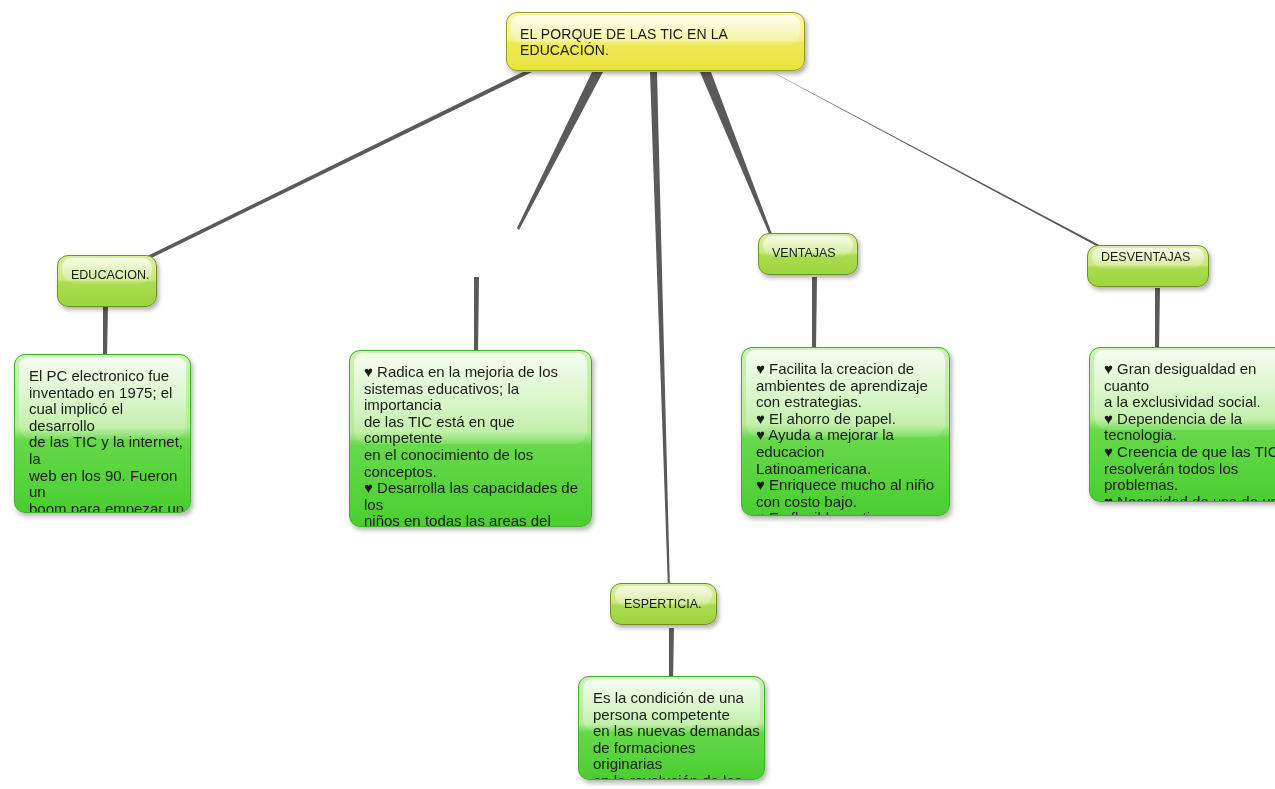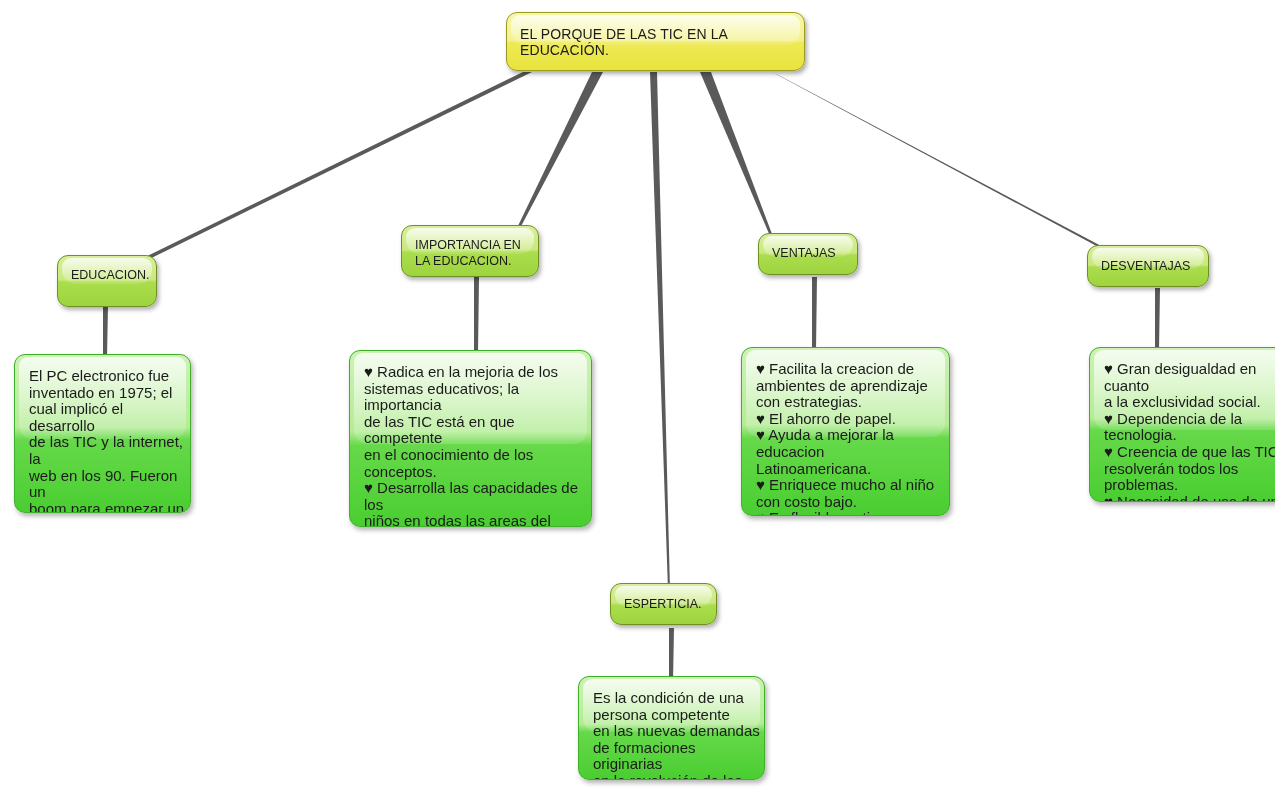--- a/index.html
+++ b/index.html
@@ -140,26 +140,20 @@
 inventado en 1975; el
 cual implicó el desarrollo
 de las TIC y la internet, la
 web en los 90. Fueron un
 boom para empezar un
 desarrollo tecnologico en
 la educación.</div>
     </div>
   </div>
 
-  <div class="node node-head" style="left:401px; top:225px; width:138px; height:52px;">
-    <div class="inner">
-      <div class="label">IMPORTANCIA EN
-LA EDUCACION.</div>
-    </div>
-  </div>
   <div class="node node-body" style="left:349px; top:350px; width:243px; height:177px;">
     <div class="inner">
       <div class="label">♥ Radica en la mejoria de los
 sistemas educativos; la importancia
 de las TIC está en que competente
 en el conocimiento de los conceptos.
 ♥ Desarrolla las capacidades de los
 niños en todas las areas del saber.
 ♥ Los jovenes pueden llevar con el
 tiempo una vida personal productiva
@@ -196,21 +190,21 @@
 ♥ Ayuda a mejorar la educacion
 Latinoamericana.
 ♥ Enriquece mucho al niño
 con costo bajo.
 ♥ Es flexible en tiempo y conoc.</div>
     </div>
   </div>
 
   <div class="node node-head" style="left:1087px; top:245px; width:122px; height:42px;">
     <div class="inner">
-      <div class="label" style="padding-top:12px;">DESVENTAJAS</div>
+      <div class="label" style="padding-top:3px;">DESVENTAJAS</div>
     </div>
   </div>
   <div class="node node-body" style="left:1049px; top:347px; width:201px; height:155px;margin-left:40px;">
     <div class="inner">
       <div class="label">♥ Gran desigualdad en cuanto
 a la exclusividad social.
 ♥ Dependencia de la tecnologia.
 ♥ Creencia de que las TIC
 resolverán todos los problemas.
 ♥ Necesidad de uso de un obj.

